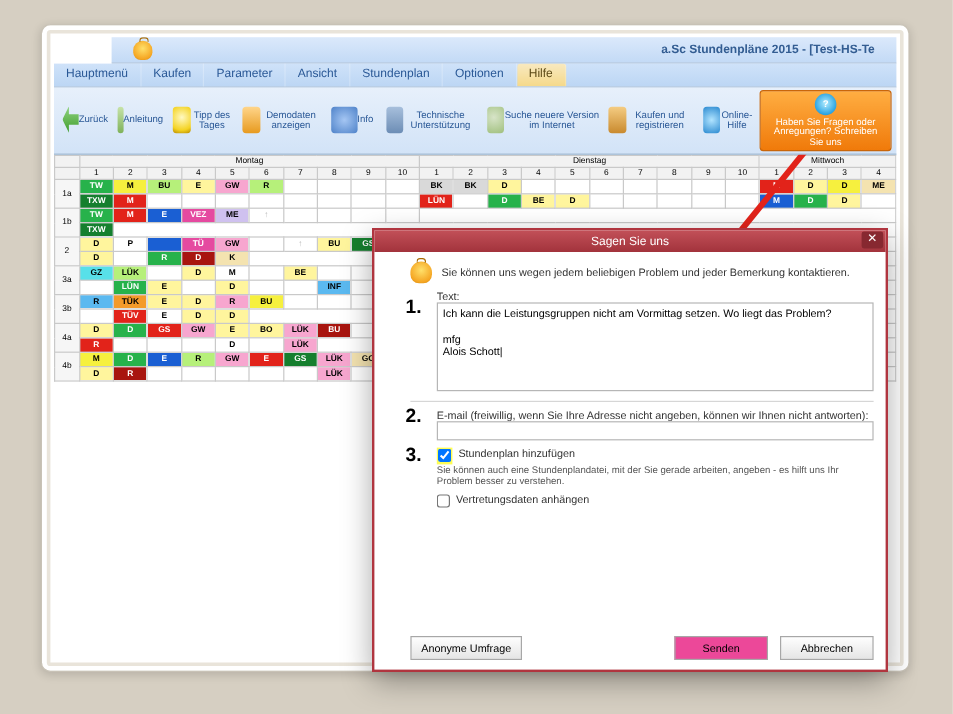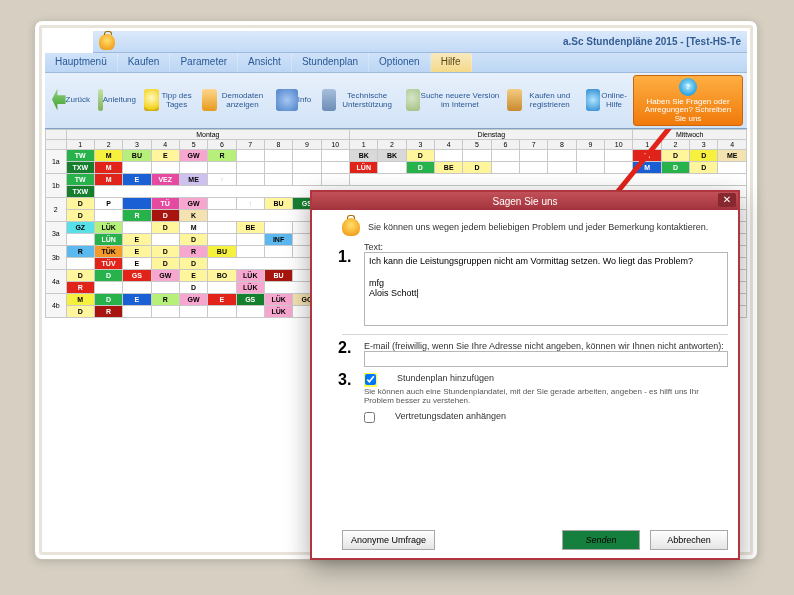--- a/index.html
+++ b/index.html
@@ -32,21 +32,21 @@
     width: 100%;
     height: 100%;
     display: flex;
     flex-direction: column;
   }
   .titlebar {
     background: linear-gradient(#dbe9fb, #c3daf6);
     height: 22px;
     display: flex;
     align-items: center;
-    padding: 0 6px;
+    padding: 0 18px;
     border-bottom: 1px solid #9fbad8;
     gap: 6px;
     margin-left: 48px;
   }
   .bell {
     width: 16px; height: 16px;
     background: radial-gradient(circle at 50% 40%, #ffe06a 0%, #f5a623 70%, #c77c00 100%);
     border-radius: 50% 50% 40% 40%;
     position: relative;
   }
@@ -189,36 +189,35 @@
     font-family:inherit;
     line-height:1.2;
   }
   .emailrow { display:flex; flex-direction:column; gap:3px;}
   .email-input {
     width:100%; height:16px;
     border:1px solid #b6b6b6;
     padding:1px 3px; font-size:9px;
   }
   .checkrow { display:flex; flex-direction:column; gap:4px;}
-  .cb { display:flex; align-items:flex-start; gap:20px;}
+  .cb { display:flex; align-items:flex-start; gap:5px;}
   .cb input[type=checkbox]{ width:11px; height:11px; margin-top:1px;}
   .hl { background:#fffd54; padding:0 1px;}
   .dlg-buttons {
     margin-top:auto;
     display:flex; gap:10px; padding-top:6px;
     align-items:center;
   }
   .btn {
     min-width:78px; height:20px;
     border:1px solid #a7a7a7; background:linear-gradient(#fefefe,#e5e5e5);
     font-size:9px; cursor:pointer; padding:0 8px;
   }
   .btn.primary {
-    background:#15803d;
-    font-style:italic;
+    background:#ec4899;
   }
   .stepnum {
     position:absolute;
     font-weight:bold; font-size:16px; color:#000;
   }
   .sep { border:none; border-top:1px solid #d6d6d6;}
   .hint { font-size:8px; color:#555; line-height:1.15; }
 </style>
 </head>
 <body>

